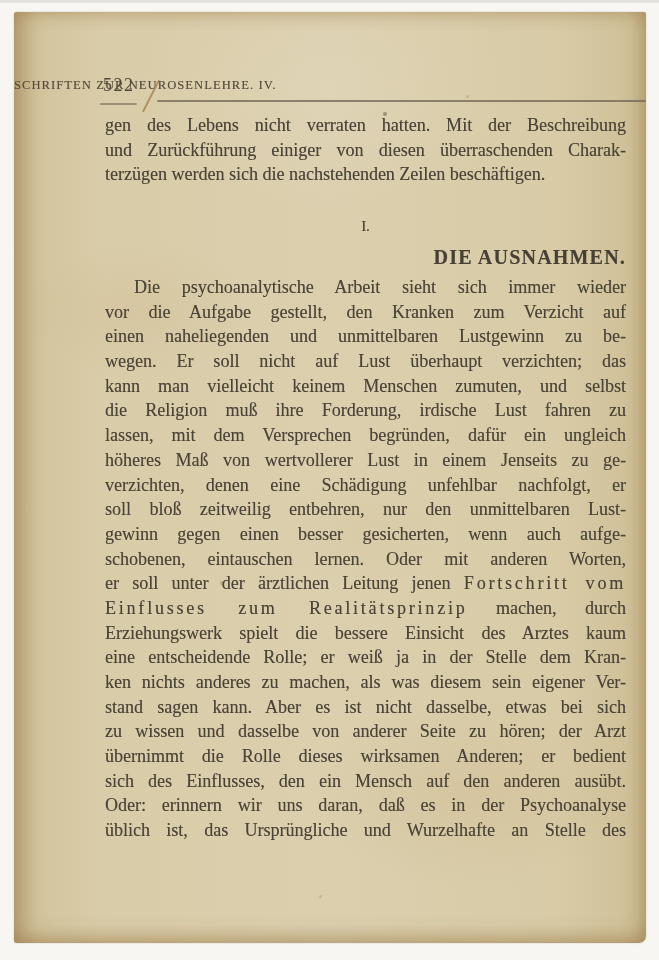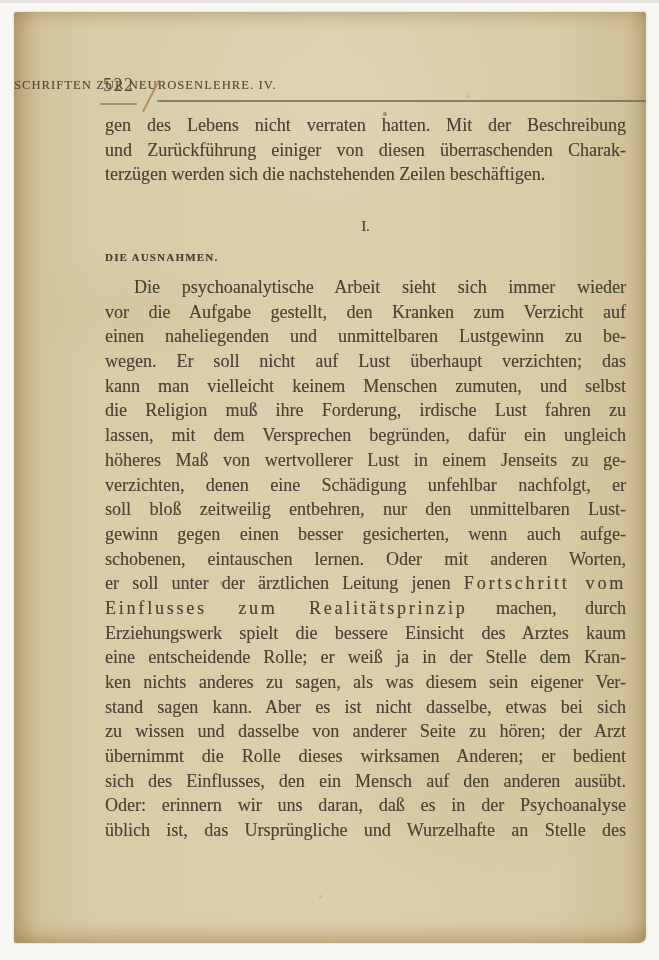--- a/index.html
+++ b/index.html
@@ -139,22 +139,22 @@
     width: 521px;
     text-align: center;
     font-size: 15px;
     color: #4e463b;
   }
   .sec-title {
     position: absolute;
     left: 0;
     top: 233px;
     width: 521px;
-    text-align: left;
-    font-size: 11px;
+    text-align: right;
+    font-size: 20px;
     font-weight: bold;
     letter-spacing: 1.2px;
     color: #474035;
   }
   
   .speck {
     position: absolute;
     border-radius: 50%;
     background: rgba(96,82,58,0.5);
   }
@@ -192,21 +192,21 @@
           <div class="line"><span>lassen, mit dem Versprechen begründen, dafür ein ungleich</span></div>
           <div class="line"><span>höheres Maß von wertvollerer Lust in einem Jenseits zu ge-</span></div>
           <div class="line"><span>verzichten, denen eine Schädigung unfehlbar nachfolgt, er</span></div>
           <div class="line"><span>soll bloß zeitweilig entbehren, nur den unmittelbaren Lust-</span></div>
           <div class="line"><span>gewinn gegen einen besser gesicherten, wenn auch aufge-</span></div>
           <div class="line"><span>schobenen, eintauschen lernen. Oder mit anderen Worten,</span></div>
           <div class="line"><span>er soll unter der ärztlichen Leitung jenen </span><span class="sp">Fortschritt vom</span></div>
           <div class="line"><span class="sp">Einflusses zum Realitätsprinzip</span><span> machen, durch</span></div>
           <div class="line"><span>Erziehungswerk spielt die bessere Einsicht des Arztes kaum</span></div>
           <div class="line"><span>eine entscheidende Rolle; er weiß ja in der Stelle dem Kran-</span></div>
-          <div class="line"><span>ken nichts anderes zu sagen, als was diesem sein eigener Ver-</span></div>
+          <div class="line"><span>ken nichts anderes zu machen, als was diesem sein eigener Ver-</span></div>
           <div class="line"><span>stand sagen kann. Aber es ist nicht dasselbe, etwas bei sich</span></div>
           <div class="line"><span>zu wissen und dasselbe von anderer Seite zu hören; der Arzt</span></div>
           <div class="line"><span>übernimmt die Rolle dieses wirksamen Anderen; er bedient</span></div>
           <div class="line"><span>sich des Einflusses, den ein Mensch auf den anderen ausübt.</span></div>
           <div class="line"><span>Oder: erinnern wir uns daran, daß es in der Psychoanalyse</span></div>
           <div class="line"><span>üblich ist, das Ursprüngliche und Wurzelhafte an Stelle des</span></div>
         </div>
 
     </div>
 

